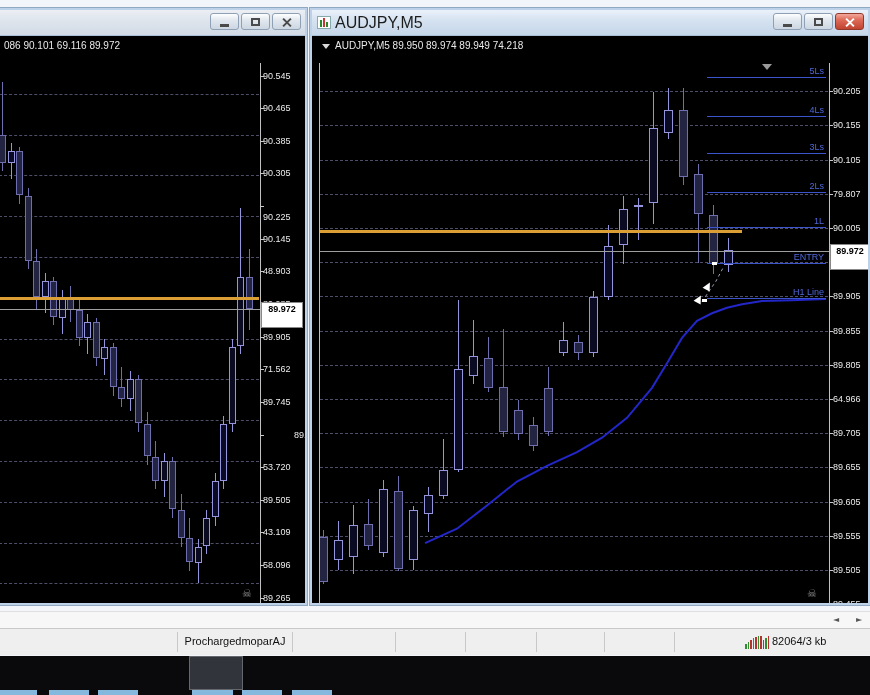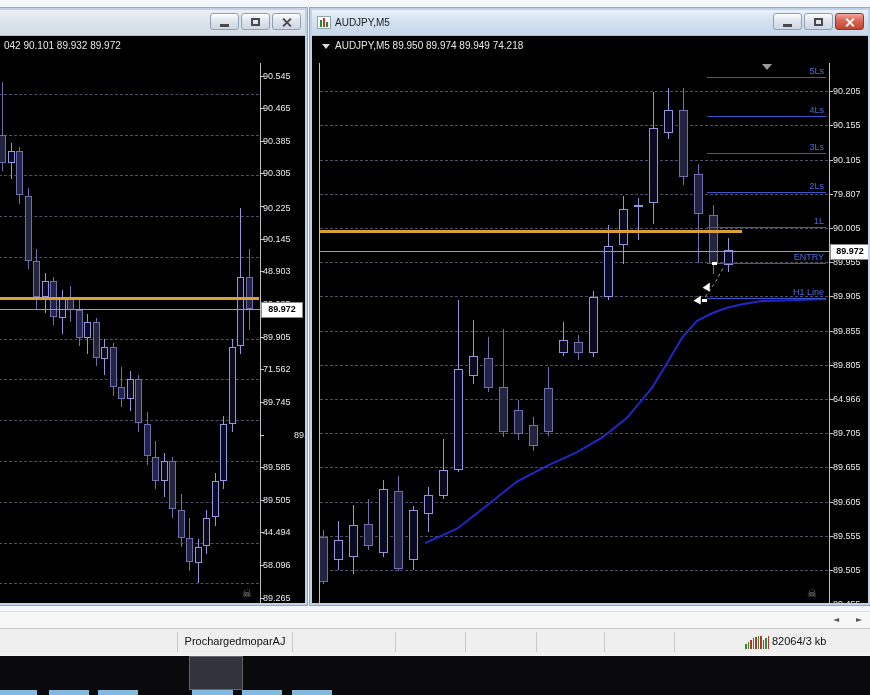--- a/index.html
+++ b/index.html
@@ -4,21 +4,21 @@
 <style>
   html,body{margin:0;padding:0;background:#222;}
   *{box-sizing:border-box;}
   #screen{position:relative;width:870px;height:695px;overflow:hidden;
     background:#f2f5f9;font-family:"Liberation Sans",sans-serif;}
   .window{position:absolute;border:2px solid #bdd2e8;outline:1px solid #90a9c2;background:#000;}
   .titlebar{position:absolute;left:0;top:0;right:0;height:26px;
     background:linear-gradient(#eaf1fa,#d4e1f0 45%,#c6d7ea);border-bottom:1px solid #a9bfd8;
     display:flex;align-items:center;}
   .titlebar.inactive{background:linear-gradient(#eceff4,#dde4ec 45%,#d2dbe6);}
-  .win-title{font-size:10px;color:#1c1c1c;margin-left:4px;}
+  .win-title{font-size:16px;color:#1c1c1c;margin-left:4px;}
   .winbtns{position:absolute;right:4px;top:3px;display:flex;gap:2px;}
   .wbtn{width:29px;height:17px;border:1px solid #8fa0b5;border-radius:3px;
     background:linear-gradient(#fefefe,#dfe6ee 45%,#cdd7e2);position:relative;}
   .wbtn.close-red{background:linear-gradient(#f3a99c,#dd6a57 40%,#c04430);border-color:#93392c;}
   .g-min{position:absolute;left:9px;top:10px;width:9px;height:3px;background:#4a4a4a;}
   .g-max{position:absolute;left:9px;top:4px;width:9px;height:8px;border:2px solid #4a4a4a;}
   .g-x1,.g-x2{position:absolute;left:13px;top:3px;width:2px;height:11px;background:#4a4a4a;}
   .g-x1{transform:rotate(45deg);} .g-x2{transform:rotate(-45deg);}
   .close-red .g-x1,.close-red .g-x2{background:#fff;}
   .chart-content{position:absolute;left:0;top:26px;right:0;bottom:0;background:#000;overflow:hidden;}
@@ -30,21 +30,21 @@
   .orange-line{position:absolute;height:3px;background:#db9f35;z-index:6;}
   .bid-line{position:absolute;height:1px;background:#9f9f9f;z-index:7;}
   .level-line{position:absolute;height:1px;background:#3d55cc;z-index:8;}
   .level-label{position:absolute;color:#5068d8;font-size:9px;text-align:right;z-index:8;}
   .candle{position:absolute;z-index:5;}
   .wick{position:absolute;width:1px;top:0;bottom:0;}
   .body{position:absolute;left:0;right:0;border:1px solid;}
   .axis-sep{position:absolute;width:1px;background:#c0c0c0;z-index:9;}
   .price-label{position:absolute;color:#ececec;font-size:9px;z-index:10;}
   .price-tick{position:absolute;width:4px;height:1px;background:#c8c8c8;z-index:10;}
-  .price-badge{position:absolute;height:16px;background:#fff;color:#000;font-size:9px;
+  .price-badge{position:absolute;height:26px;background:#fff;color:#000;font-size:9px;
     font-weight:bold;text-align:center;line-height:13px;z-index:20;border:1px solid #888;}
   .ma-svg{position:absolute;z-index:6;}
   .shift-marker{position:absolute;width:0;height:0;border-left:5px solid transparent;
     border-right:5px solid transparent;border-top:6px solid #9a9a9a;z-index:12;}
   .chart-logo{position:absolute;color:#8a8a8a;font-size:11px;z-index:12;
     font-family:"DejaVu Sans",sans-serif;}
   .entry-arrow{position:absolute;width:0;height:0;border-left:4px solid transparent;
     border-right:4px solid transparent;border-bottom:8px solid #fff;z-index:13;transform:rotate(28deg);}
   .sel-handle{position:absolute;width:5px;height:3px;background:#fff;z-index:13;}
   
@@ -80,21 +80,21 @@
             <div class="g-max"></div>
           </div>
         <div class="wbtn">
             <div class="g-x1"></div>
             <div class="g-x2"></div>
           </div>
       </div>
     </div>
     <div class="chart-content" id="left-chart-layer">
       <div class="info-line" style="left:5px;">
-        <span>042 90.101 89.932 89.972</span>
+        <span>086 90.101 69.116 89.972</span>
       </div>
     <div class="gridline" style="left: 0px; width: 260px; top: 58px; position: absolute;"></div>
         <div class="gridline" style="left: 0px; width: 260px; top: 99px; position: absolute;"></div>
         <div class="gridline" style="left: 0px; width: 260px; top: 139px; position: absolute;"></div>
         <div class="gridline" style="left: 0px; width: 260px; top: 180px; position: absolute;"></div>
         <div class="gridline" style="left: 0px; width: 260px; top: 221px; position: absolute;"></div>
         <div class="gridline" style="left: 0px; width: 260px; top: 262px; position: absolute;"></div>
         <div class="gridline" style="left: 0px; width: 260px; top: 303px; position: absolute;"></div>
         <div class="gridline" style="left: 0px; width: 260px; top: 343px; position: absolute;"></div>
         <div class="gridline" style="left: 0px; width: 260px; top: 384px; position: absolute;"></div>
@@ -227,41 +227,41 @@
         <div class="bid-line" style="left: 0px; width: 261px; top: 273px; position: absolute;"></div>
         <div class="price-tick" style="left: 261px; top: 40px; position: absolute;"></div>
         <div class="price-label" style="left: 264px; top: 35px; position: absolute;">90.545</div>
         <div class="price-tick" style="left: 261px; top: 72px; position: absolute;"></div>
         <div class="price-label" style="left: 264px; top: 67px; position: absolute;">90.465</div>
         <div class="price-tick" style="left: 261px; top: 105px; position: absolute;"></div>
         <div class="price-label" style="left: 264px; top: 100px; position: absolute;">90.385</div>
         <div class="price-tick" style="left: 261px; top: 137px; position: absolute;"></div>
         <div class="price-label" style="left: 264px; top: 132px; position: absolute;">90.305</div>
         <div class="price-tick" style="left: 261px; top: 170px; position: absolute;"></div>
-        <div class="price-label" style="left: 264px; top: 167px; position: absolute;">90.225</div>
+        <div class="price-label" style="left: 264px; top: 176px; position: absolute;">90.225</div>
         <div class="price-tick" style="left: 261px; top: 203px; position: absolute;"></div>
         <div class="price-label" style="left: 264px; top: 198px; position: absolute;">90.145</div>
         <div class="price-tick" style="left: 261px; top: 235px; position: absolute;"></div>
         <div class="price-label" style="left: 264px; top: 230px; position: absolute;">48.903</div>
         <div class="price-tick" style="left: 261px; top: 268px; position: absolute;"></div>
         <div class="price-label" style="left: 264px; top: 263px; position: absolute;">89.985</div>
         <div class="price-tick" style="left: 261px; top: 301px; position: absolute;"></div>
         <div class="price-label" style="left: 264px; top: 296px; position: absolute;">89.905</div>
         <div class="price-tick" style="left: 261px; top: 333px; position: absolute;"></div>
         <div class="price-label" style="left: 264px; top: 328px; position: absolute;">71.562</div>
         <div class="price-tick" style="left: 261px; top: 366px; position: absolute;"></div>
         <div class="price-label" style="left: 264px; top: 361px; position: absolute;">89.745</div>
         <div class="price-tick" style="left: 261px; top: 399px; position: absolute;"></div>
         <div class="price-label" style="left: 264px; top: 394px; position: absolute; margin-left: 31px;">89.665</div>
         <div class="price-tick" style="left: 261px; top: 431px; position: absolute;"></div>
-        <div class="price-label" style="left: 264px; top: 426px; position: absolute;">89.585</div>
+        <div class="price-label" style="left: 264px; top: 426px; position: absolute;">53.720</div>
         <div class="price-tick" style="left: 261px; top: 464px; position: absolute;"></div>
         <div class="price-label" style="left: 264px; top: 459px; position: absolute;">89.505</div>
         <div class="price-tick" style="left: 261px; top: 496px; position: absolute;"></div>
-        <div class="price-label" style="left: 264px; top: 491px; position: absolute;">44.494</div>
+        <div class="price-label" style="left: 264px; top: 491px; position: absolute;">43.109</div>
         <div class="price-tick" style="left: 261px; top: 529px; position: absolute;"></div>
         <div class="price-label" style="left: 264px; top: 524px; position: absolute;">58.096</div>
         <div class="price-tick" style="left: 261px; top: 562px; position: absolute;"></div>
         <div class="price-label" style="left: 264px; top: 557px; position: absolute;">89.265</div>
         <div class="price-badge" style="left: 262px; width: 42px; top: 266px; position: absolute;">89.972</div>
         <div class="chart-logo" style="left: 243px; top: 551px; position: absolute;">☠</div>
       </div>
   </div>
 
   <div class="window" id="right-window" style="left:310px;top:8px;width:560px;height:597px;">

